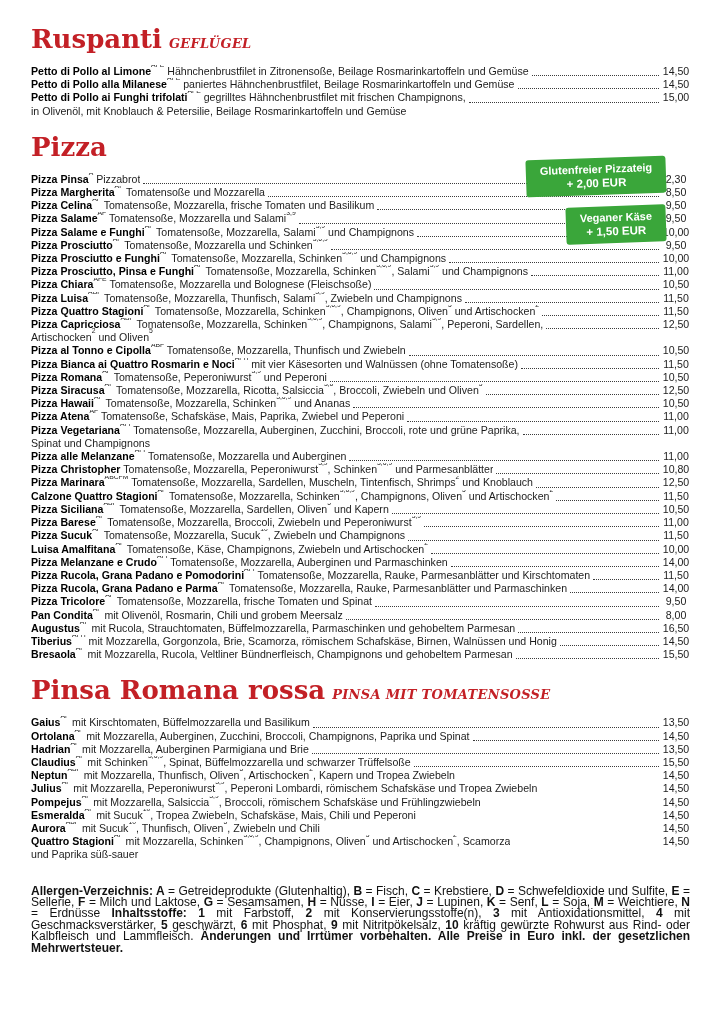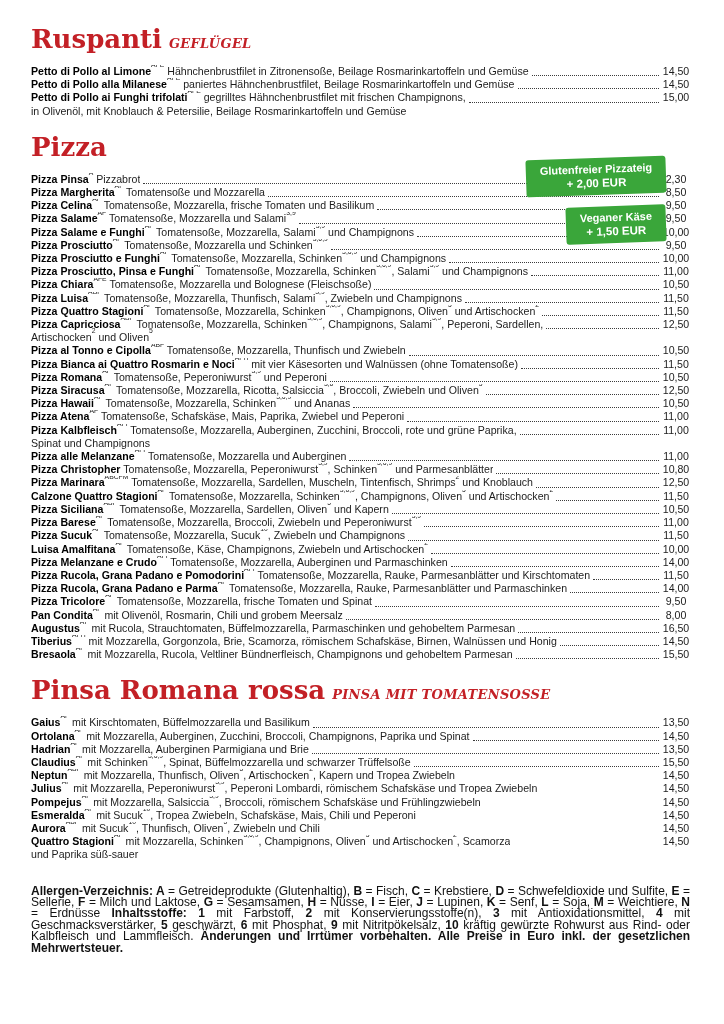--- a/index.html
+++ b/index.html
@@ -263,21 +263,21 @@
           <div class="row">
             <span class="txt"><b>Pizza Atena</b><sup>AF</sup> Tomatensoße, Schafskäse, Mais, Paprika, Zwiebel und Peperoni</span>
             <span class="leader"></span>
             <span class="price">11,00</span>
           </div>
 
         </div>
 
         <div class="item">
           <div class="row">
-            <span class="txt"><b>Pizza Kalbfleisch</b><sup>AFI</sup> Tomatensoße, Mozzarella, Auberginen, Zucchini, Broccoli, rote und grüne Paprika,</span>
+            <span class="txt"><b>Pizza Vegetariana</b><sup>AFI</sup> Tomatensoße, Mozzarella, Auberginen, Zucchini, Broccoli, rote und grüne Paprika,</span>
             <span class="leader"></span>
             <span class="price">11,00</span>
           </div>
           <div class="cont">Spinat und Champignons</div>
         </div>
 
         <div class="item">
           <div class="row">
             <span class="txt"><b>Pizza alle Melanzane</b><sup>AFI</sup> Tomatensoße, Mozzarella und Auberginen</span>
             <span class="leader"></span>

